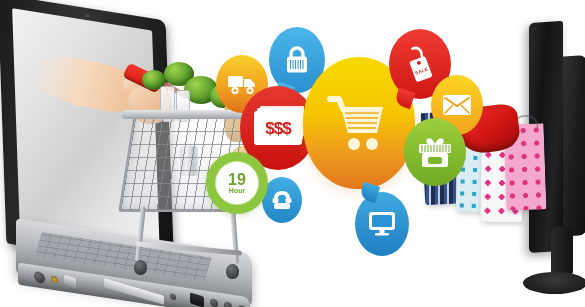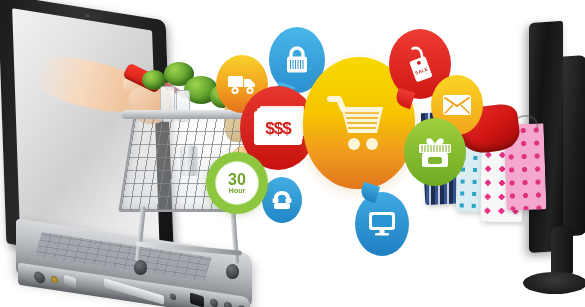--- a/index.html
+++ b/index.html
@@ -448,18 +448,18 @@
     <svg width="28" height="26" viewBox="0 0 28 26" aria-hidden="true">
       <rect x="1" y="1" width="26" height="18" rx="3" fill="#fff"></rect>
       <rect x="4" y="4" width="20" height="12" rx="1.5" fill="#2a93d4"></rect>
       <rect x="11.5" y="19" width="5" height="3" fill="#fff"></rect>
       <rect x="7" y="22" width="14" height="2.6" rx="1.3" fill="#fff"></rect>
     </svg>
   </div>
 
   <div class="bub b-24">
     <div class="inner">
-      <span class="t24">30</span>
+      <span class="t24">19</span>
       <span class="thour">Hour</span>
     </div>
   </div>
 
 </div>
 
 </body></html>

